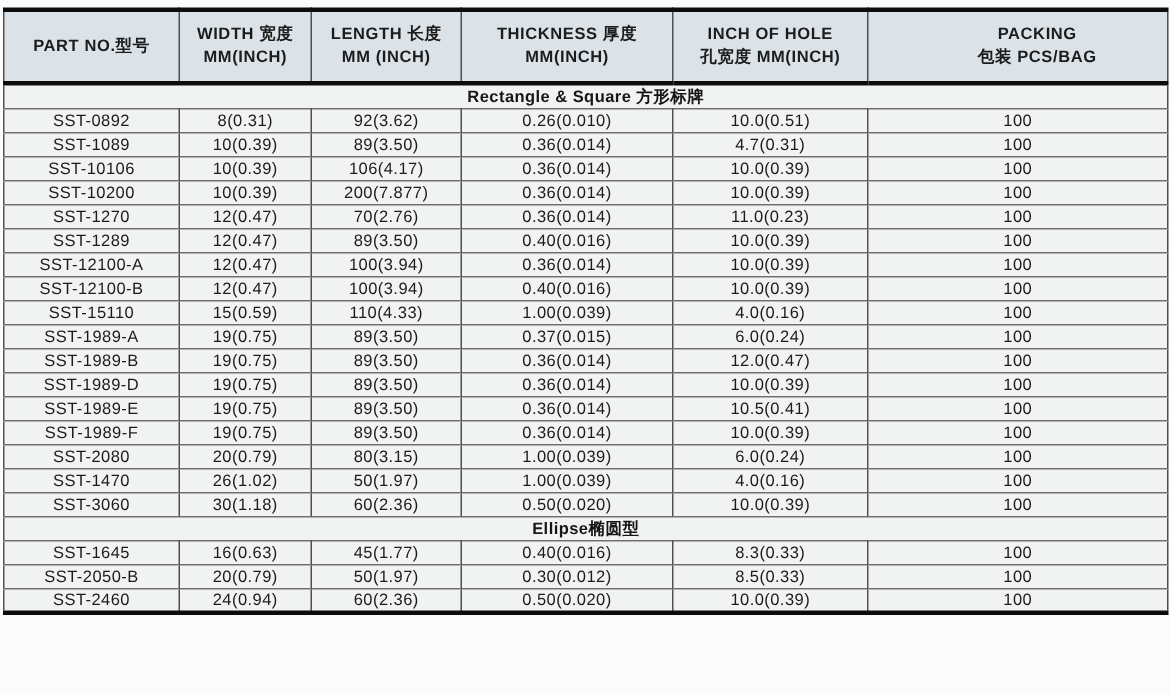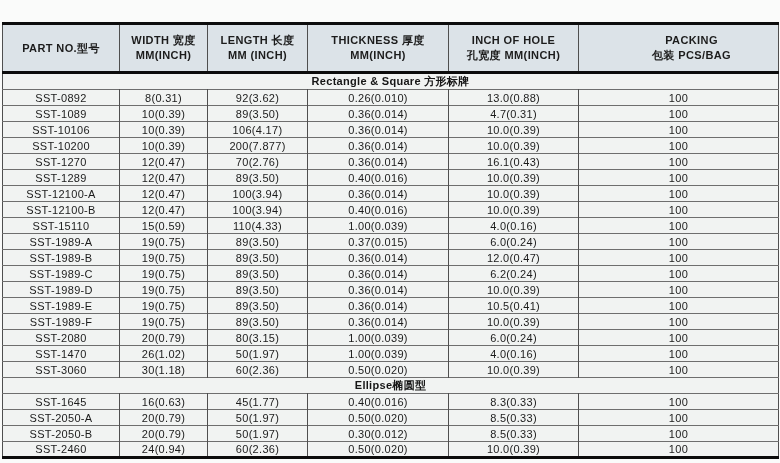--- a/index.html
+++ b/index.html
@@ -16,21 +16,20 @@
     overflow: hidden;
   }
   table.spec {
     width: 776px;
     border-collapse: collapse;
     table-layout: fixed;
     border-top: 3px solid var(--border-dark, #0c0c0c);
     border-bottom: 3px solid var(--border-dark, #0c0c0c);
     border-left: 1px solid var(--border-mid, #4a4a4a);
     border-right: 1px solid var(--border-mid, #4a4a4a);
-    margin-top: 17px;
   }
   thead th {
     background: var(--header-bg, #dce3e8);
     border-bottom: 3px solid var(--border-dark, #0c0c0c);
     border-right: 1px solid var(--border-mid, #4a4a4a);
     height: 49px;
     font-size: 11px;
     font-weight: 700;
     color: #1c1c1c;
     letter-spacing: 0.4px;
@@ -111,21 +110,21 @@
     </thead>
     <tbody id="table-body">
         <tr class="section-row">
           <td colspan="6">Rectangle &amp; Square 方形标牌</td>
         </tr>
         <tr>
           <td>SST-0892</td>
           <td>8(0.31)</td>
           <td>92(3.62)</td>
           <td>0.26(0.010)</td>
-          <td>13.0(0.88)</td>
+          <td>10.0(0.51)</td>
           <td>100</td>
         </tr>
         <tr>
           <td>SST-1089</td>
           <td>10(0.39)</td>
           <td>89(3.50)</td>
           <td>0.36(0.014)</td>
           <td>4.7(0.31)</td>
           <td>100</td>
         </tr>
@@ -143,21 +142,21 @@
           <td>200(7.877)</td>
           <td>0.36(0.014)</td>
           <td>10.0(0.39)</td>
           <td>100</td>
         </tr>
         <tr>
           <td>SST-1270</td>
           <td>12(0.47)</td>
           <td>70(2.76)</td>
           <td>0.36(0.014)</td>
-          <td>16.1(0.43)</td>
+          <td>11.0(0.23)</td>
           <td>100</td>
         </tr>
         <tr>
           <td>SST-1289</td>
           <td>12(0.47)</td>
           <td>89(3.50)</td>
           <td>0.40(0.016)</td>
           <td>10.0(0.39)</td>
           <td>100</td>
         </tr>
@@ -195,28 +194,20 @@
         </tr>
         <tr>
           <td>SST-1989-B</td>
           <td>19(0.75)</td>
           <td>89(3.50)</td>
           <td>0.36(0.014)</td>
           <td>12.0(0.47)</td>
           <td>100</td>
         </tr>
         <tr>
-          <td>SST-1989-C</td>
-          <td>19(0.75)</td>
-          <td>89(3.50)</td>
-          <td>0.36(0.014)</td>
-          <td>6.2(0.24)</td>
-          <td>100</td>
-        </tr>
-        <tr>
           <td>SST-1989-D</td>
           <td>19(0.75)</td>
           <td>89(3.50)</td>
           <td>0.36(0.014)</td>
           <td>10.0(0.39)</td>
           <td>100</td>
         </tr>
         <tr>
           <td>SST-1989-E</td>
           <td>19(0.75)</td>
@@ -262,28 +253,20 @@
         </tr>
         <tr>
           <td>SST-1645</td>
           <td>16(0.63)</td>
           <td>45(1.77)</td>
           <td>0.40(0.016)</td>
           <td>8.3(0.33)</td>
           <td>100</td>
         </tr>
         <tr>
-          <td>SST-2050-A</td>
-          <td>20(0.79)</td>
-          <td>50(1.97)</td>
-          <td>0.50(0.020)</td>
-          <td>8.5(0.33)</td>
-          <td>100</td>
-        </tr>
-        <tr>
           <td>SST-2050-B</td>
           <td>20(0.79)</td>
           <td>50(1.97)</td>
           <td>0.30(0.012)</td>
           <td>8.5(0.33)</td>
           <td>100</td>
         </tr>
         <tr>
           <td>SST-2460</td>
           <td>24(0.94)</td>

